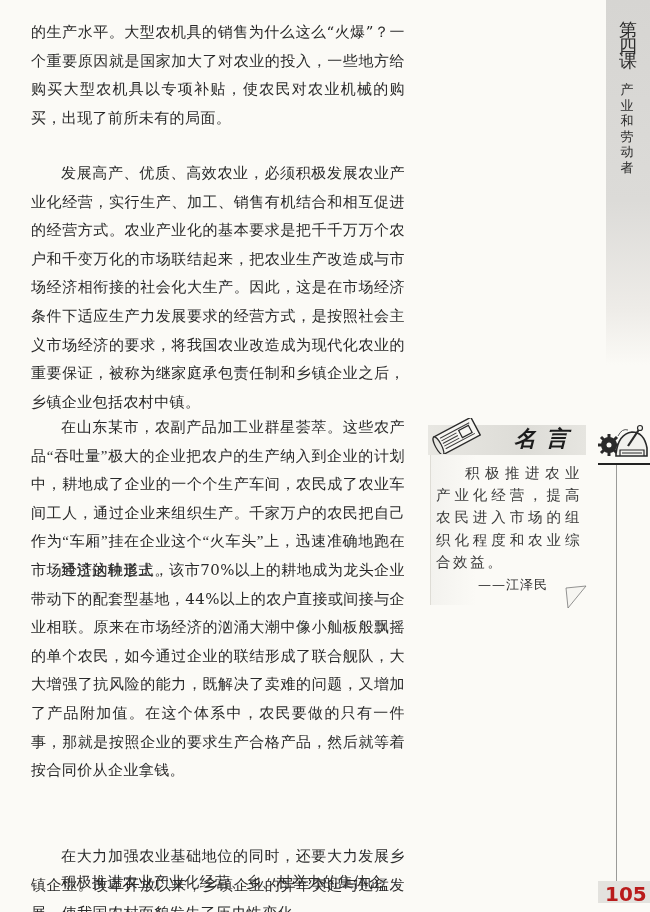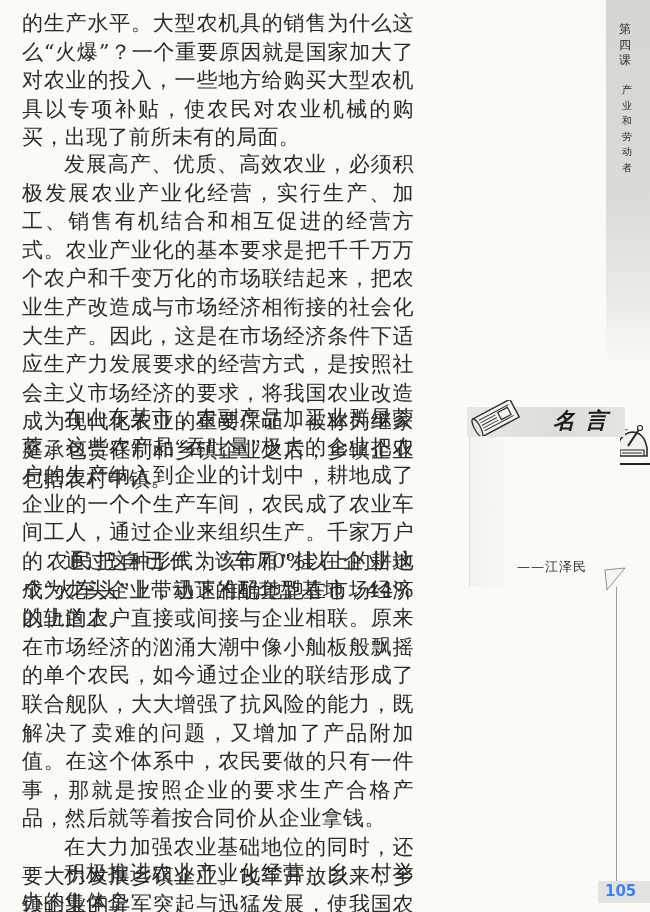--- a/index.html
+++ b/index.html
@@ -6,72 +6,72 @@
   body {
     width: 650px; height: 912px; position: relative; overflow: hidden;
     background: #fbfaf6;
     font-family: "DejaVu Serif", "Liberation Serif", serif;
     color: #2a2a2a;
   }
   .main {
     position: absolute; left: 18px; top: 0; width: 400px;
   }
   .para {
-    font-size: 21px;
+    font-size: 15px;
     line-height: 28.6px;
     letter-spacing: 0.4px;
-    margin: 4px;
+    margin: 13px;
     text-align: justify;
     word-break: break-all;
   }
   .indent { text-indent: 2em; }
   .p1 { position: absolute; top: 5px; }
   .p2 { position: absolute; top: 146px; }
   .p3 { position: absolute; top: 400px; font-family: Liberation Serif, serif; }
   .p4 { position: absolute; top: 543px; }
   .p5 { position: absolute; top: 829px; }
   .p6 { position: absolute; top: 855px; }
 
   .sidebar-strip {
     position: absolute; left: 606px; top: 0; width: 44px; height: 365px;
     background: linear-gradient(to bottom, #d6d5d2 0%, #dcdbd8 55%, #eeece8 85%, rgba(251,250,246,0) 100%);
   }
   .sidebar-lesson {
     position: absolute; left: 619px; top: 22px; width: 16px;
     font-family: "DejaVu Sans", "Liberation Sans", sans-serif;
-    font-size: 12px; line-height: 15.5px; color: #2b2b2b; text-align: left;
+    font-size: 18px; line-height: 15.5px; color: #2b2b2b; text-align: right;
   }
   .sidebar-title {
     position: absolute; left: 619px; top: 82px; width: 16px;
     font-family: "DejaVu Sans", "Liberation Sans", sans-serif;
-    font-size: 10px; line-height: 15.5px; color: #2b2b2b; text-align: center;
+    font-size: 13px; line-height: 15.5px; color: #2b2b2b; text-align: center;
   }
   .vline {
     position: absolute; left: 616px; top: 465px; width: 1px; height: 420px;
     background: #9a9a98;
   }
   .hline {
     position: absolute; left: 598px; top: 463px; width: 52px; height: 2px;
     background: #222;
   }
   .machine-icon {
     position: absolute; left: 598px; top: 422px; width: 52px; height: 40px;
   }
   .page-num-box {
     position: absolute; left: 598px; top: 881px; width: 52px; height: 22px;
     background: #e3e2de;
   }
   .page-num {
     position: absolute; left: 605px; top: 882px;
     font-family: "DejaVu Sans", "Liberation Sans", sans-serif;
-    font-size: 15px; font-weight: bold; color: #3b82f6;
+    font-size: 20px; font-weight: bold; color: #b91c1c;
   }
 
   .quote-box {
-    position: absolute; left: 428px; top: 400px; width: 158px; height: 190px; margin-left: 39px;
+    position: absolute; left: 428px; top: 418px; width: 158px; height: 190px;
   }
   .quote-header-band {
     position: absolute; left: 0; top: 7px; width: 158px; height: 30px;
     background: linear-gradient(to right, #e8e7e2, #dddcd7 60%, #e6e5e0);
   }
   .quote-body {
     position: absolute; left: 2px; top: 37px; width: 150px; height: 150px;
     border-left: 1px solid #dedcd5;
     background: linear-gradient(to right, #f3f2ee, #fbfaf6 30%);
   }
@@ -145,20 +145,21 @@
         <line x1="13" y1="12" x2="46" y2="12"></line>
         <line x1="13" y1="15" x2="30" y2="15"></line>
         <line x1="13" y1="18" x2="30" y2="18"></line>
         <line x1="13" y1="21" x2="30" y2="21"></line>
         <line x1="13" y1="24" x2="46" y2="24"></line>
       </g>
       <rect x="33" y="14" width="11" height="8" fill="none" stroke="#2a2a2a" stroke-width="1.2"></rect>
     </g>
   </svg>
   <div class="quote-heading">名言</div>
+  <p class="quote-text">积极推进农业产业化经营，提高农民进入市场的组织化程度和农业综合效益。</p>
   <div class="quote-author">——江泽民</div>
   <svg class="fold-svg" viewBox="0 0 24 26">
     <path d="M2 4 L22 2 L4 24 Z" fill="#f6f5f1" stroke="#777" stroke-width="0.8"></path>
   </svg>
 </div>
 
 <div class="page-num-box"></div>
 <div class="page-num">105</div>
 
 </body></html>

